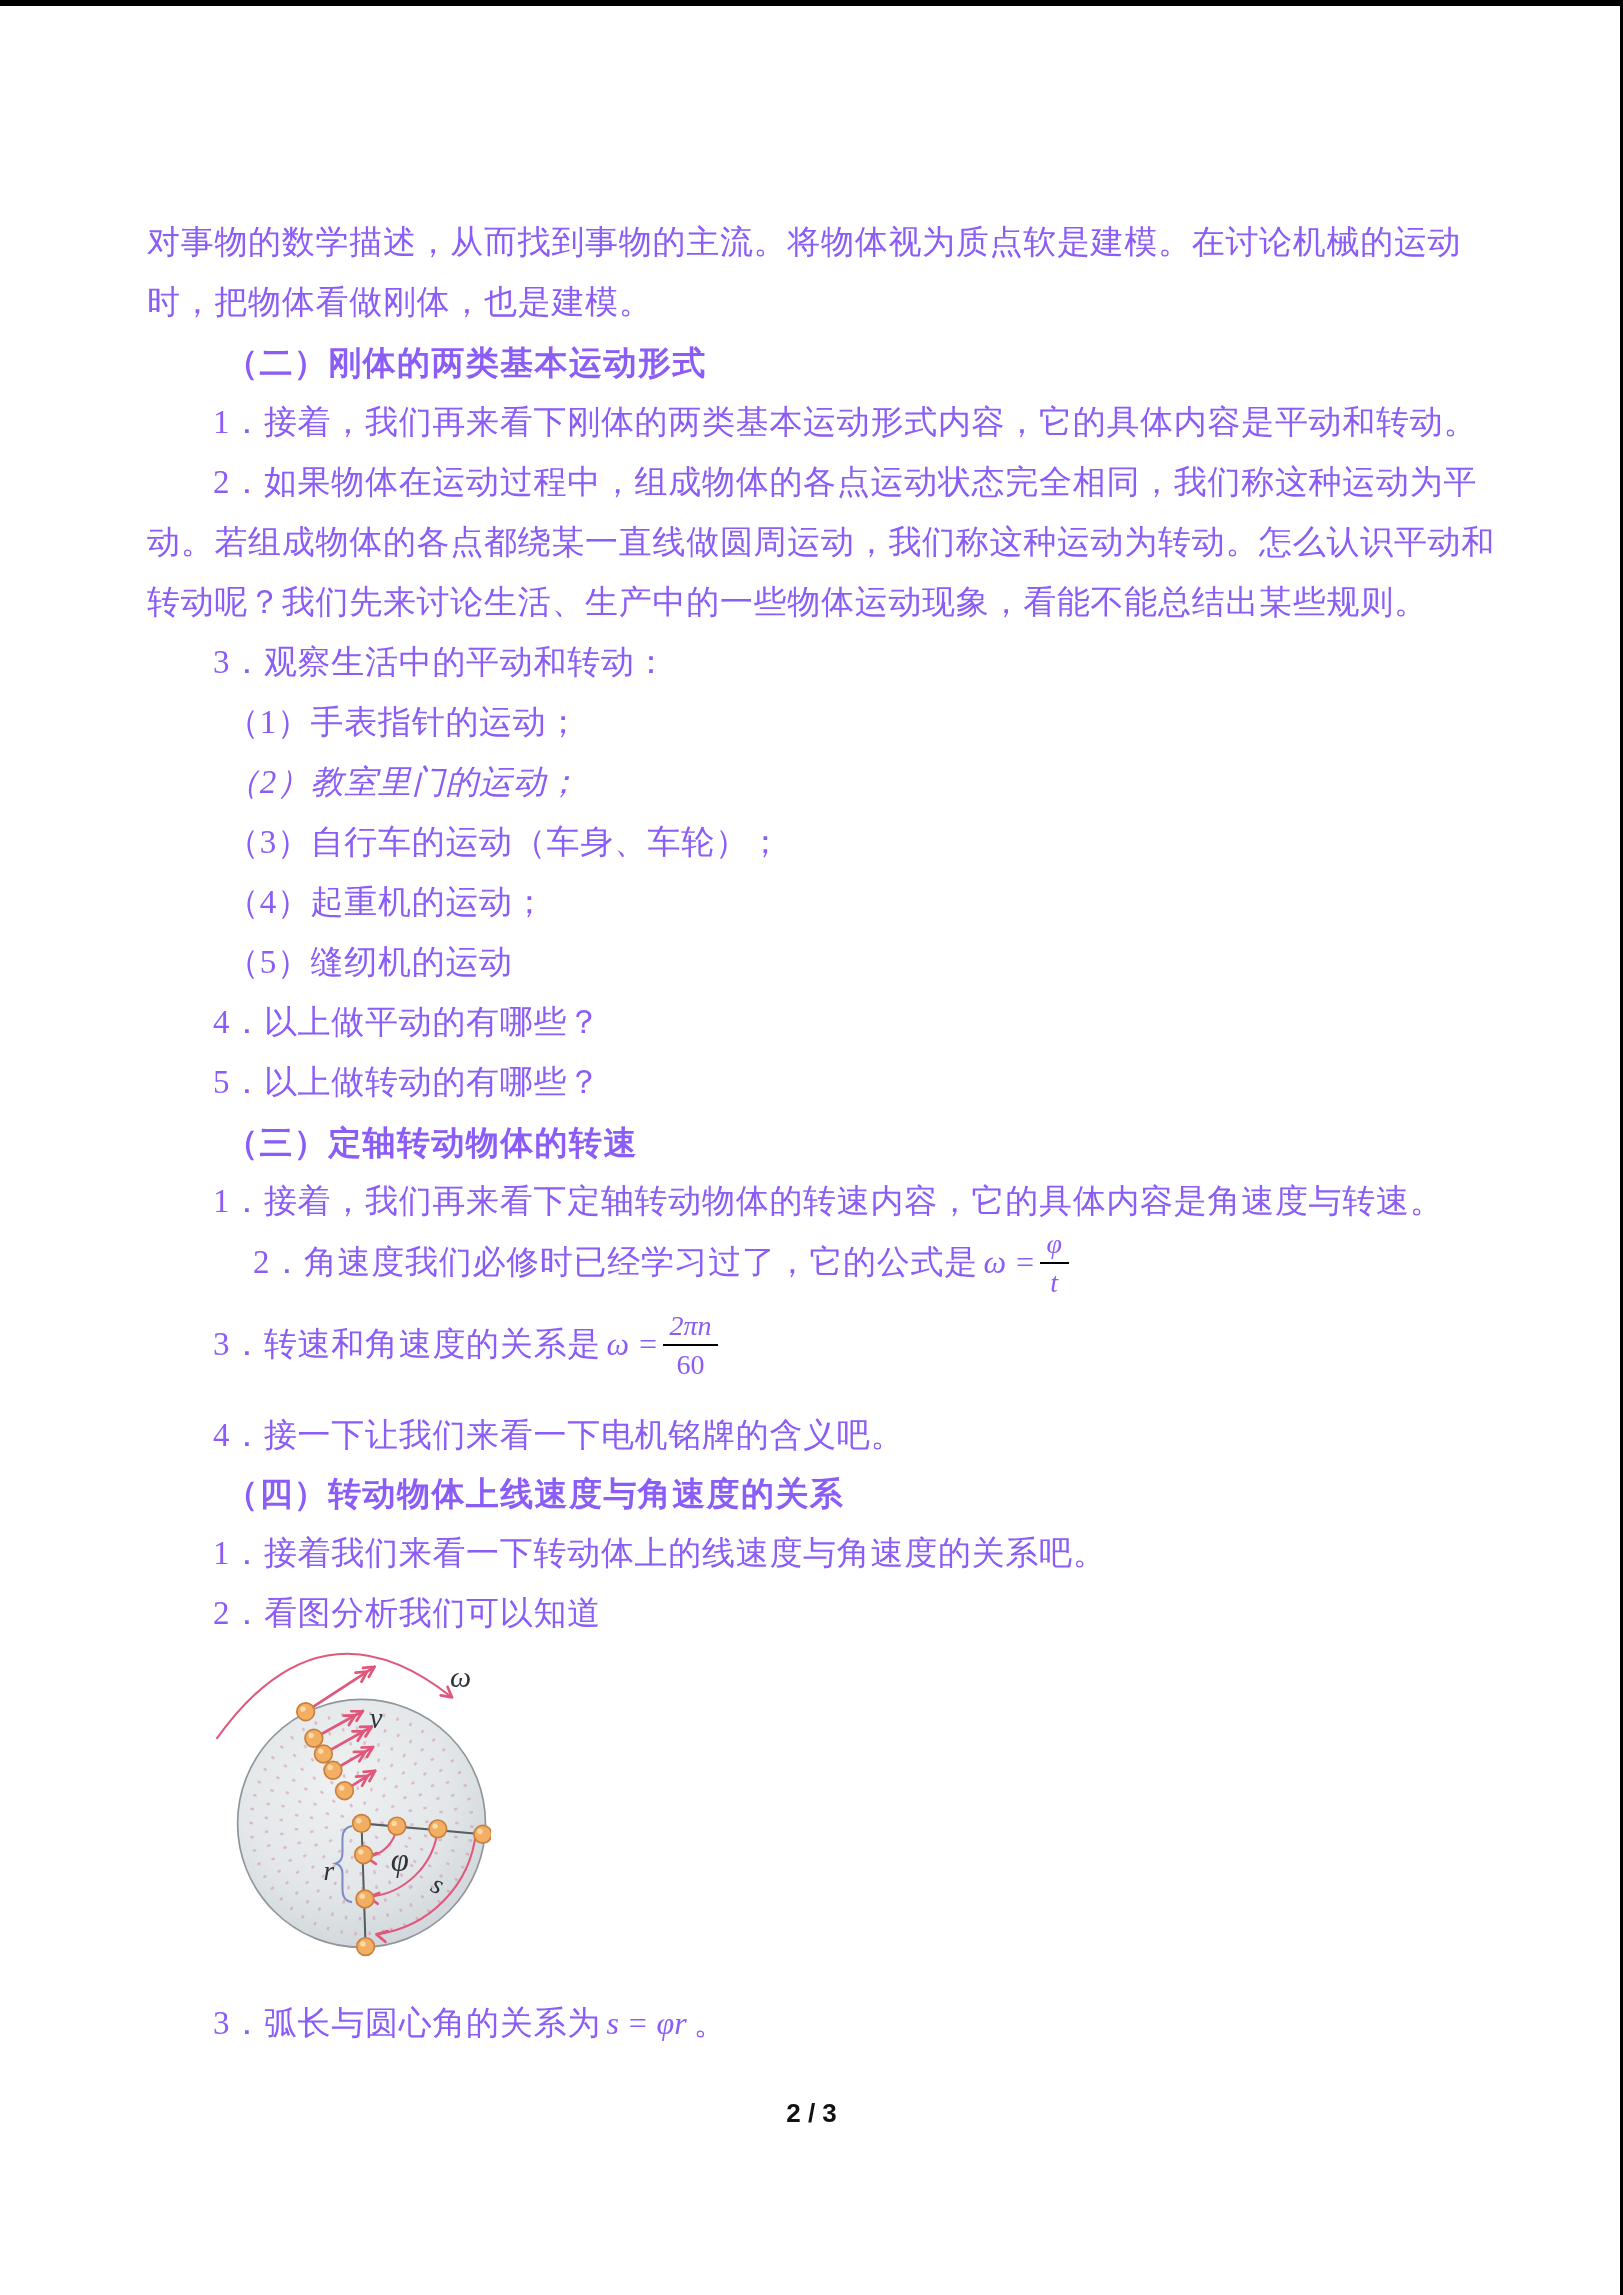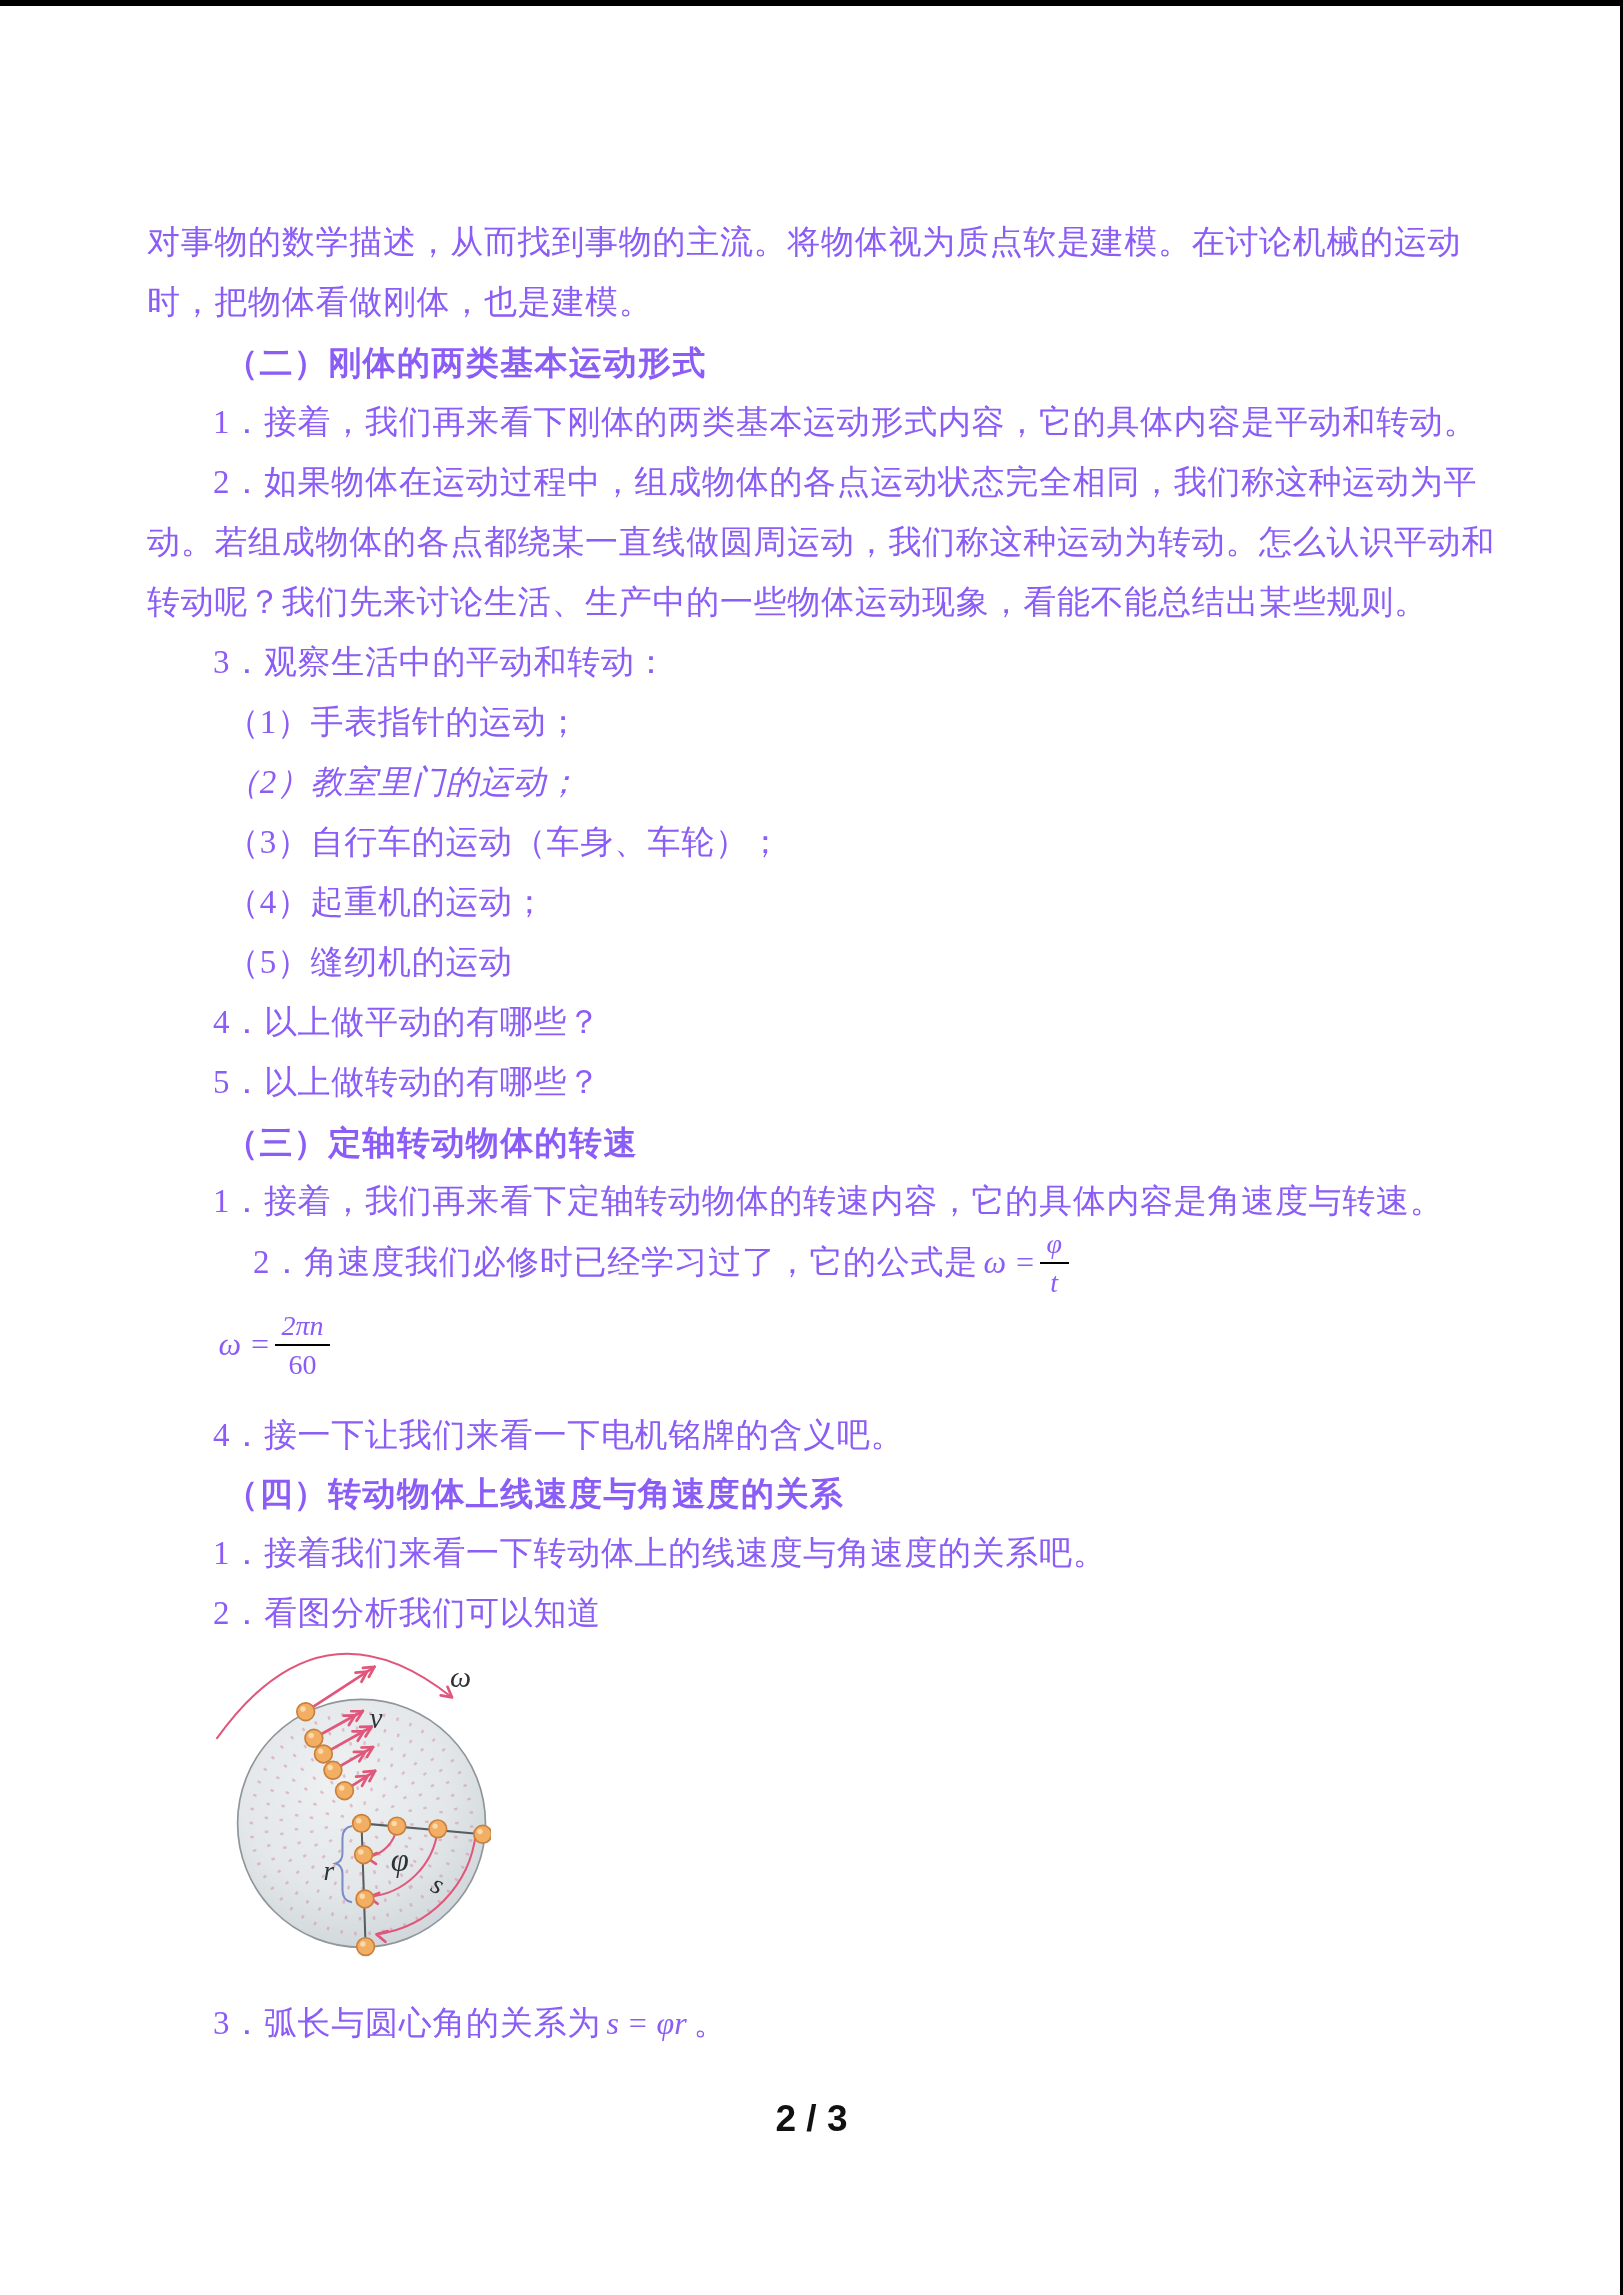--- a/index.html
+++ b/index.html
@@ -29,21 +29,21 @@
     display:inline-block;text-align:center;vertical-align:middle;
     font-size:28px;line-height:1.05;margin-left:4.1px;letter-spacing:0;
     font-family:"Liberation Serif","DejaVu Serif",serif;
   }
   .frac .num{display:block;padding:1.4px 6.8px 3.4px;border-bottom:2px solid #000;font-style:italic;}
   .frac .den{display:block;padding-top:3.4px;font-style:italic;}
   .frac .upright{font-style:normal;}
   .pagenum{
     position:absolute;left:0;top:2098px;width:1623px;text-align:center;
     font-family:"Liberation Sans","DejaVu Sans",sans-serif;
-    font-weight:bold;font-size:37px;color:#111;
+    font-weight:bold;font-size:26px;color:#111;
   }
   .figwrap{position:absolute;left:198px;top:1645px;width:293px;height:320px;}
   .ball{fill:var(--ball);stroke:var(--ball-edge);stroke-width:2.5;}
   .gline{stroke:var(--gline);stroke-width:3;fill:none;}
   .parc{stroke:var(--arrow);stroke-width:3;fill:none;}
   .parrow{stroke:var(--arrow);stroke-width:4;fill:none;stroke-linecap:round;}
   .tex{stroke:var(--texture);fill:none;opacity:.5;}
   .brace{stroke:var(--brace);stroke-width:3;fill:none;}
   .figlabel{
     font-family:"Liberation Serif","DejaVu Serif",serif;
@@ -76,20 +76,21 @@
     <div class="line" style="left: 213px; top: 1181px;">1．接着，我们再来看下定轴转动物体的转速内容，它的具体内容是角速度与转速。</div>
     <div class="line formula-line" style="left: 213px; top: 1218px; margin-left: 40px;">
       <span>2．角速度我们必修时已经学习过了，它的公式是</span>
       <span class="mathvar">ω =</span>
       <span class="frac">
         <span class="num">φ</span>
         <span class="den">t</span>
       </span>
     </div>
     <div class="line formula-line" style="left: 213px; top: 1300px;">
+      <span>3．转速和角速度的关系是</span>
       <span class="mathvar">ω =</span>
       <span class="frac">
         <span class="num">2πn</span>
         <span class="den upright">60</span>
       </span>
     </div>
     <div class="line" style="left: 213px; top: 1415px;">4．接一下让我们来看一下电机铭牌的含义吧。</div>
     <div class="line heading" style="left: 225px; top: 1473px;">（四）转动物体上线速度与角速度的关系</div>
     <div class="line" style="left: 213px; top: 1533px;">1．接着我们来看一下转动体上的线速度与角速度的关系吧。</div>
     <div class="line" style="left: 213px; top: 1593px;">2．看图分析我们可以知道</div>

